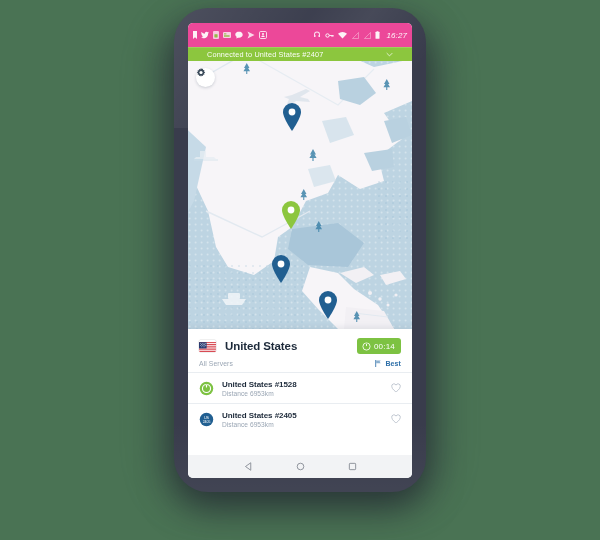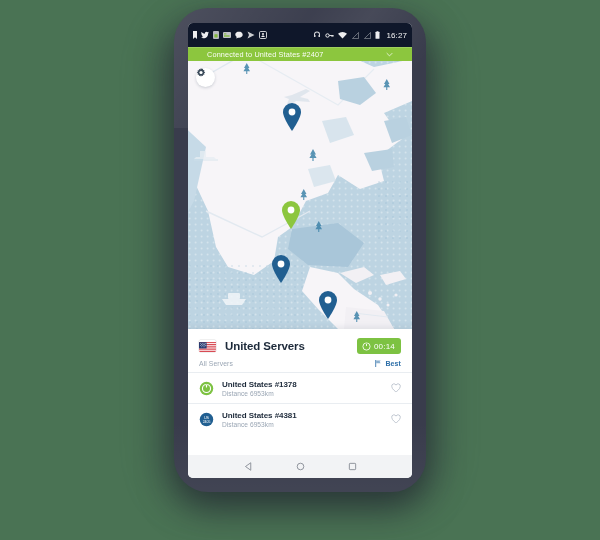--- a/index.html
+++ b/index.html
@@ -40,23 +40,23 @@
   }
 
   
   .screen{
     position:absolute;left:14px;top:15px;width:224px;height:455px;
     background:#ffffff;border-radius:5px;overflow:hidden;
   }
 
   
   .statusbar{
-    position:relative;height:15px;background:#0f172a;
+    position:relative;height:15px;background:#ec4899;
     display:flex;align-items:center;justify-content:space-between;
-    padding:12px 5px;box-sizing:border-box;
+    padding:12px 5px;box-sizing:border-box;font-style:italic;
   }
   .sb-left,.sb-right{display:flex;align-items:center;gap:4px;}
   .sb-ico{opacity:.93;display:block;}
   .sb-time{
     color:#ffffff;font-size:8px;letter-spacing:.1px;
     margin-left:2px;opacity:.95;
   }
 
   
   .banner{
@@ -345,21 +345,21 @@
                 <circle cx="1.6" cy="3.9" r=".5"></circle>
                   <circle cx="3.6" cy="3.9" r=".5"></circle>
                   <circle cx="5.6" cy="3.9" r=".5"></circle>
                   <circle cx="7.2" cy="3.9" r=".5"></circle>
                 <circle cx="2.6" cy="5.2" r=".5"></circle>
                   <circle cx="4.6" cy="5.2" r=".5"></circle>
                   <circle cx="6.5" cy="5.2" r=".5"></circle>
               </g>
             </svg>
           </span>
-          <span class="country">United Servers</span>
+          <span class="country">United States</span>
           <div class="timer">
             <svg width="9" height="9" viewBox="0 0 16 16">
               <circle cx="8" cy="8" r="6.4" fill="none" stroke="#ffffff" stroke-width="1.5"></circle>
               <rect x="7.1" y="1.4" width="1.8" height="6" rx=".8" fill="#7dc242"></rect>
               <rect x="7.2" y="2.2" width="1.6" height="5.4" rx=".8" fill="#ffffff"></rect>
             </svg>
             <span class="timer-txt">00:14</span>
           </div>
         </div>
 
@@ -379,42 +379,42 @@
         <div class="srv">
           <span class="srv-badge">
             <svg width="15" height="15" viewBox="0 0 20 20">
               <circle cx="10" cy="10" r="9" fill="#7dc242"></circle>
               <circle cx="10" cy="10" r="5.4" fill="none" stroke="#ffffff" stroke-width="1.5"></circle>
               <rect x="9.1" y="3.8" width="1.8" height="5" rx=".8" fill="#7dc242"></rect>
               <rect x="9.2" y="4.4" width="1.6" height="4.4" rx=".8" fill="#ffffff"></rect>
             </svg>
           </span>
           <span class="srv-text">
-            <span class="srv-name">United States #1378</span>
+            <span class="srv-name">United States #1528</span>
             <span class="srv-dist">Distance 6953km</span>
           </span>
           <span class="srv-heart">
             <svg width="10" height="10" viewBox="0 0 16 16">
               <path d="M8 14.2S1.2 9.8 1.2 5.6A3.6 3.6 0 018 3.4a3.6 3.6 0 016.8 2.2c0 4.2-6.8 8.6-6.8 8.6z" fill="none" stroke="#b4bdc8" stroke-width="1.3"></path>
             </svg>
           </span>
         </div>
 
         <div class="divider"></div>
 
         <div class="srv">
           <span class="srv-badge">
             <svg width="15" height="15" viewBox="0 0 20 20">
               <circle cx="10" cy="10" r="9" fill="#215f91"></circle>
               <text x="10" y="9" text-anchor="middle" font-family="Liberation Sans, sans-serif" font-size="5" fill="#ffffff">US</text>
               <text x="10" y="14.2" text-anchor="middle" font-family="Liberation Sans, sans-serif" font-size="4.6" fill="#ffffff">2405</text>
             </svg>
           </span>
           <span class="srv-text">
-            <span class="srv-name">United States #4381</span>
+            <span class="srv-name">United States #2405</span>
             <span class="srv-dist">Distance 6953km</span>
           </span>
           <span class="srv-heart">
             <svg width="10" height="10" viewBox="0 0 16 16">
               <path d="M8 14.2S1.2 9.8 1.2 5.6A3.6 3.6 0 018 3.4a3.6 3.6 0 016.8 2.2c0 4.2-6.8 8.6-6.8 8.6z" fill="none" stroke="#b4bdc8" stroke-width="1.3"></path>
             </svg>
           </span>
         </div>
       </div>
 

